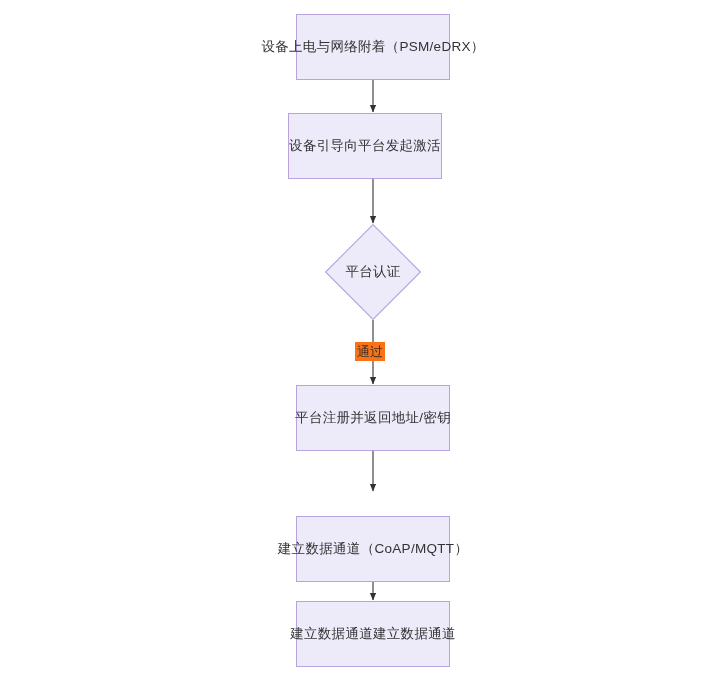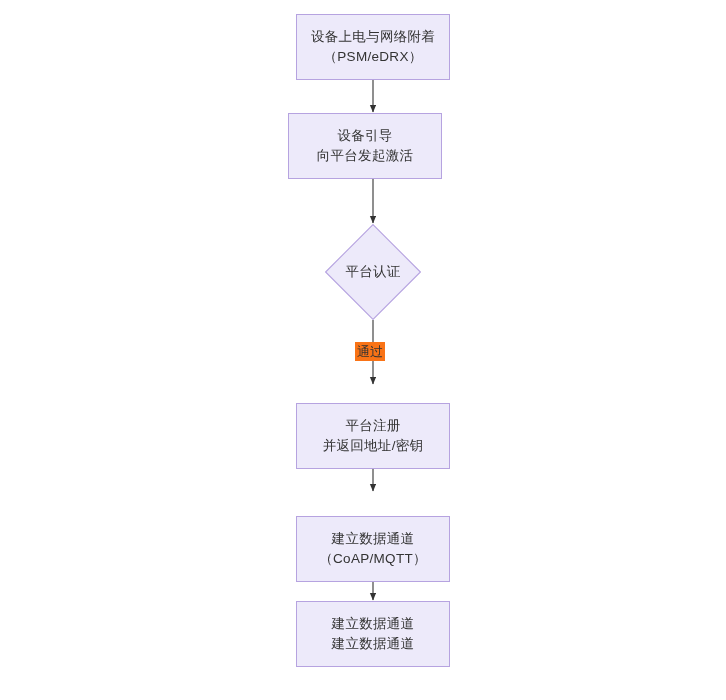--- a/index.html
+++ b/index.html
@@ -25,34 +25,34 @@
 
   
   .node-box {
     position: absolute;
     box-sizing: border-box;
     width: 154px;
     height: 66px;
     background: #EDEAFA;
     border: 1px solid #B6A3E0;
     display: flex;
-    flex-direction: column;
+    flex-direction: row;
     align-items: center;
     justify-content: center;
     color: #333333;
     font-size: 13.5px;
     line-height: 20px;
     letter-spacing: 0.3px;
     white-space: nowrap;
   }
   .node-box .line2 { }
 
   #node-power      { left: 296px; top: 14px; }
   #node-bootstrap  { left: 288px; top: 113px; }
-  #node-register   { left: 296px; top: 385px; margin-top: 18px; }
+  #node-register   { left: 296px; top: 385px; }
   #node-channel    { left: 296px; top: 516px; }
   #node-business   { left: 296px; top: 601px; }
 
   
   #node-auth {
     position: absolute;
     left: 325px;
     top: 224px;
     width: 96px;
     height: 96px;

